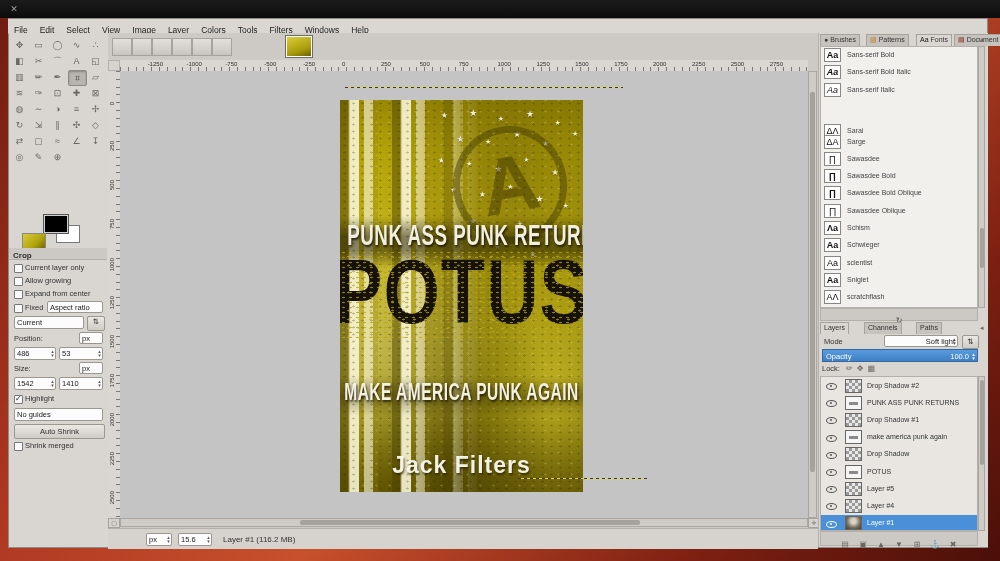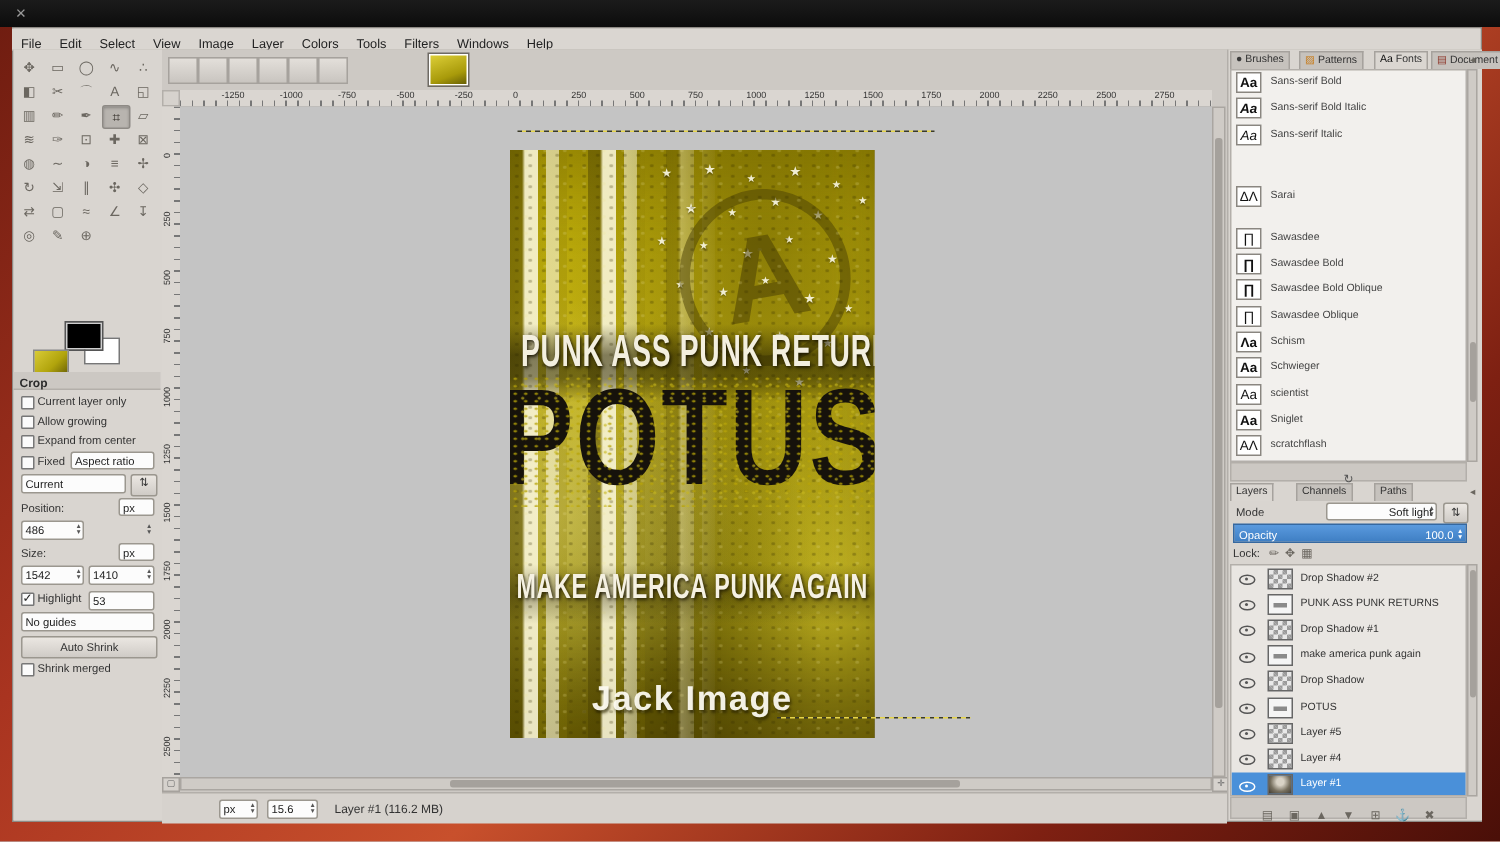--- a/index.html
+++ b/index.html
@@ -187,21 +187,21 @@
       </div>
     <span class="chk" style="left:5px;top:56px;"></span>
     <span class="opt-label" style="left:16px;top:55px;">Fixed</span>
     <span class="combo" style="left:38px;top:53px;width:56px;height:12px;">Aspect ratio</span>
     <span class="entry" style="left:5px;top:68px;width:70px;height:13px;">Current</span>
     <span class="btn" style="left:78px;top:68px;width:16px;height:13px;">⇅</span>
     <span class="opt-label" style="left:5px;top:86px;">Position:</span>
     <span class="combo" style="left:70px;top:84px;width:24px;height:12px;">px</span>
     <span class="spin" style="left:5px;top:99px;width:42px;height:13px;">486</span>
     <span class="spin-arrows" style="left:40px;top:101px;">▴<br>▾</span>
-    <span class="spin" style="left:50px;top:99px;width:44px;height:13px;margin-top:47px;">53</span>
+    <span class="spin" style="left:50px;top:99px;width:44px;height:13px;">53</span>
     <span class="spin-arrows" style="left:87px;top:101px;">▴<br>▾</span>
     <span class="opt-label" style="left:5px;top:116px;">Size:</span>
     <span class="combo" style="left:70px;top:114px;width:24px;height:12px;">px</span>
     <span class="spin" style="left:5px;top:129px;width:42px;height:13px;">1542</span>
     <span class="spin-arrows" style="left:40px;top:131px;">▴<br>▾</span>
     <span class="spin" style="left:50px;top:129px;width:44px;height:13px;">1410</span>
     <span class="spin-arrows" style="left:87px;top:131px;">▴<br>▾</span>
     <span class="chk on" style="left:5px;top:147px;"></span>
     <span class="opt-label" style="left:16px;top:146px;">Highlight</span>
     <span class="combo" style="left:5px;top:160px;width:89px;height:13px;">No guides</span>
@@ -285,21 +285,21 @@
         <span class="star" style="left: 66%; top: 80%; font-size: 8px;">★</span>
       </div>
     <div id="anarchy">A</div>
     <div class="grunge"></div>
     <div class="band" id="band-top"></div>
     <div class="band" id="band-bottom"></div>
     <div class="cover-text" id="t-top">PUNK ASS PUNK RETURNS</div>
     <div class="cover-text" id="t-main">POTUS</div>
     <div id="speck"></div>
     <div class="cover-text" id="t-sub">MAKE AMERICA PUNK AGAIN</div>
-    <div class="cover-text" id="t-author">Jack Image</div>
+    <div class="cover-text" id="t-author">Jack Filters</div>
   </div>
 
   <div class="dash" style="left:345px;top:87px;width:278px;"></div>
   <div class="dash" style="left:518px;top:478px;width:129px;"></div>
 
   <div class="sb-track" style="left:808px;top:71px;width:9px;height:447px;"></div>
   <div class="sb-thumb" style="left:810px;top:92px;width:5px;height:380px;"></div>
   <div class="sb-track" style="left:120px;top:518px;width:688px;height:9px;"></div>
   <div class="sb-thumb" style="left:300px;top:520px;width:340px;height:5px;"></div>
   <div id="qmask-btn" style="left:108px;top:518px;">▢</div>
@@ -331,20 +331,24 @@
         <span class="font-name">Sans-serif Bold Italic</span>
       </div>
       <div class="font-row" style="top: 34.6px;">
         <span class="font-prev" style="font-weight: normal; font-style: italic;">Aa</span>
         <span class="font-name">Sans-serif Italic</span>
       </div>
       <div class="font-row" style="top: 76px;">
         <span class="font-prev" style="font-weight: normal; font-style: normal;">ΔΛ</span>
         <span class="font-name">Sarai</span>
       </div>
+      <div class="font-row" style="top: 86.5px;">
+        <span class="font-prev" style="font-weight: normal; font-style: normal;">ΔA</span>
+        <span class="font-name">Sarge</span>
+      </div>
       <div class="font-row" style="top: 103.8px;">
         <span class="font-prev" style="font-weight: normal; font-style: normal;">∏</span>
         <span class="font-name">Sawasdee</span>
       </div>
       <div class="font-row" style="top: 121.1px;">
         <span class="font-prev" style="font-weight: bold; font-style: normal;">∏</span>
         <span class="font-name">Sawasdee Bold</span>
       </div>
       <div class="font-row" style="top: 138.4px;">
         <span class="font-prev" style="font-weight: bold; font-style: italic;">∏</span>

